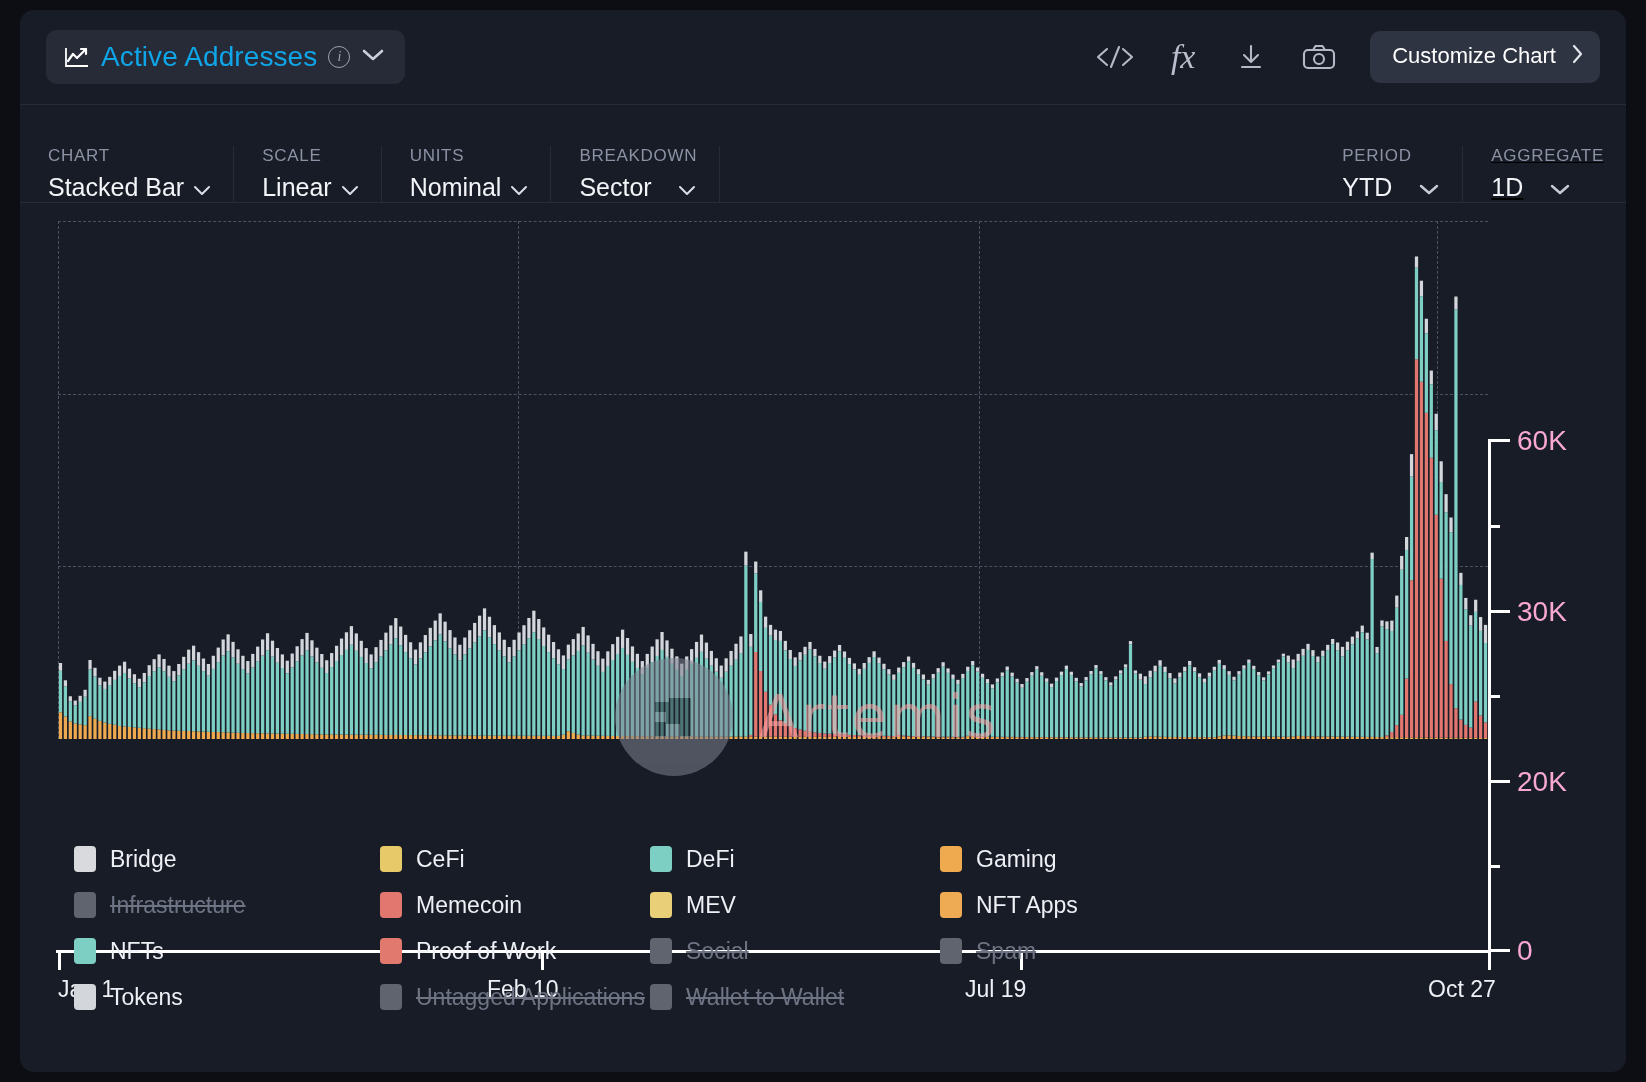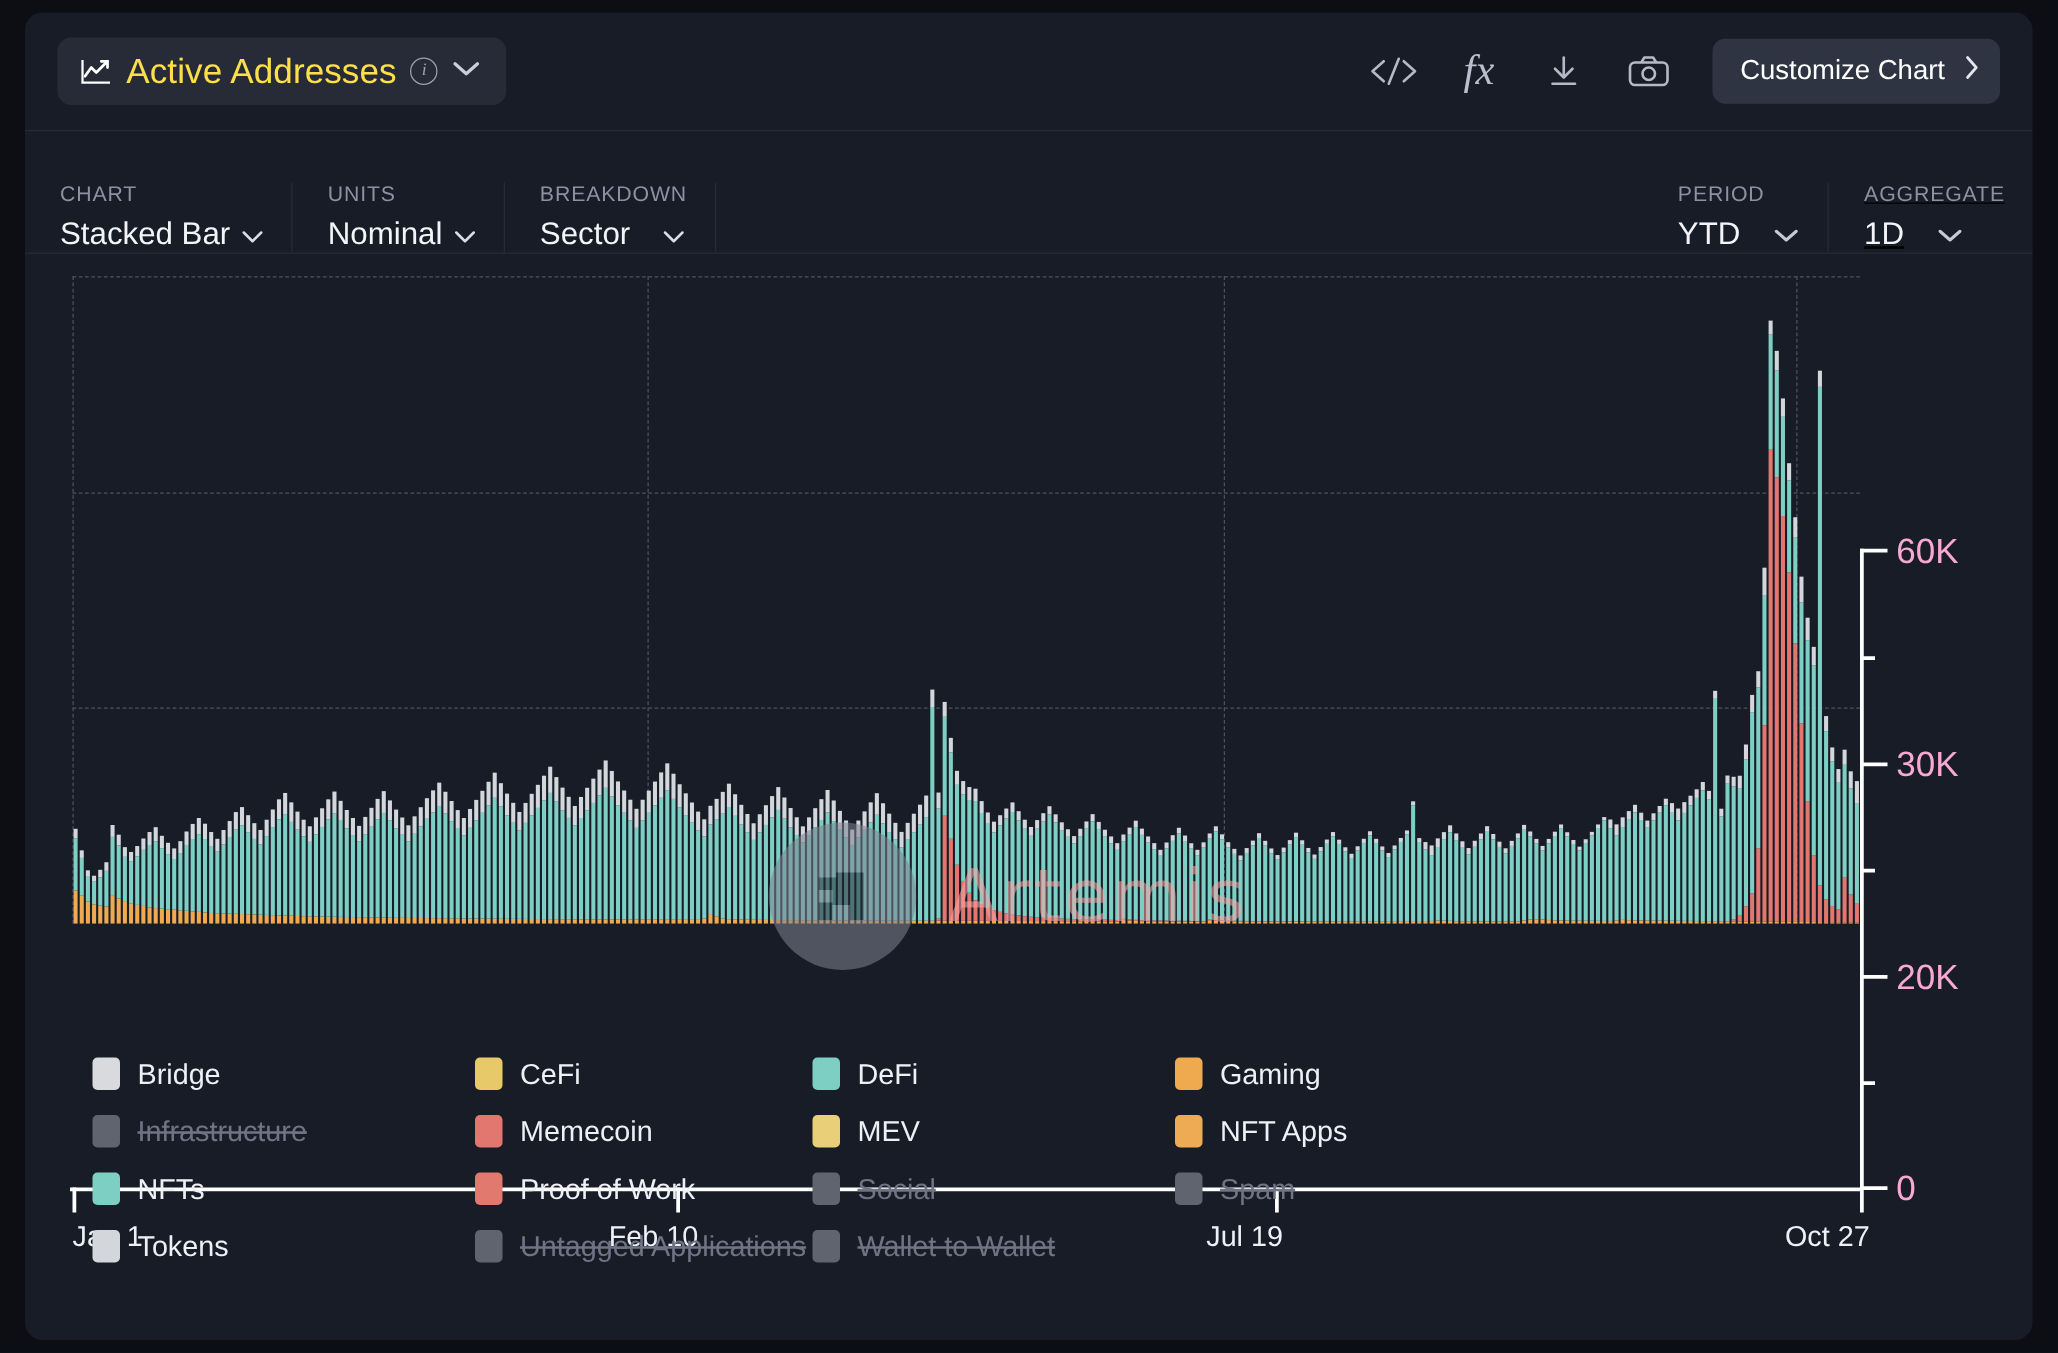--- a/index.html
+++ b/index.html
@@ -27,21 +27,21 @@
   }
   .metric-pill {
     display: flex; align-items: center; gap: 11px;
     background: #272b38;
     border-radius: 11px;
     padding: 11px 20px 11px 18px;
     cursor: pointer;
   }
   .metric-pill .line-icon { width: 26px; height: 22px; display:block; }
   .metric-title {
-    font-size: 28px; color: #fde047; letter-spacing: .1px;
+    font-size: 28px; color: #0ea5e9; letter-spacing: .1px;
     white-space: nowrap;
   }
   .info-circle {
     width: 22px; height: 22px; border-radius: 50%;
     border: 1.7px solid #9ba1b0;
     color: #9ba1b0; font-size: 14px;
     display: flex; align-items: center; justify-content: center;
     font-family: "Liberation Serif", serif; font-style: italic;
     line-height: 1;
   }
@@ -255,20 +255,29 @@
     <div class="ctrl">
       <span class="ctrl-label">CHART</span>
       <span class="ctrl-value">
         <span>Stacked Bar</span>
         <span><svg width="18" height="12" viewBox="0 0 18 12">
               <polyline points="2,3 9,10 16,3" fill="none" stroke="#d9dde5" stroke-width="2" stroke-linecap="round" stroke-linejoin="round"></polyline>
             </svg></span>
       </span>
     </div>
 
+    <div class="ctrl">
+      <span class="ctrl-label">SCALE</span>
+      <span class="ctrl-value">
+        <span>Linear</span>
+        <span><svg width="18" height="12" viewBox="0 0 18 12">
+              <polyline points="2,3 9,10 16,3" fill="none" stroke="#d9dde5" stroke-width="2" stroke-linecap="round" stroke-linejoin="round"></polyline>
+            </svg></span>
+      </span>
+    </div>
 
     <div class="ctrl">
       <span class="ctrl-label">UNITS</span>
       <span class="ctrl-value">
         <span>Nominal</span>
         <span><svg width="18" height="12" viewBox="0 0 18 12">
               <polyline points="2,3 9,10 16,3" fill="none" stroke="#d9dde5" stroke-width="2" stroke-linecap="round" stroke-linejoin="round"></polyline>
             </svg></span>
       </span>
     </div>

